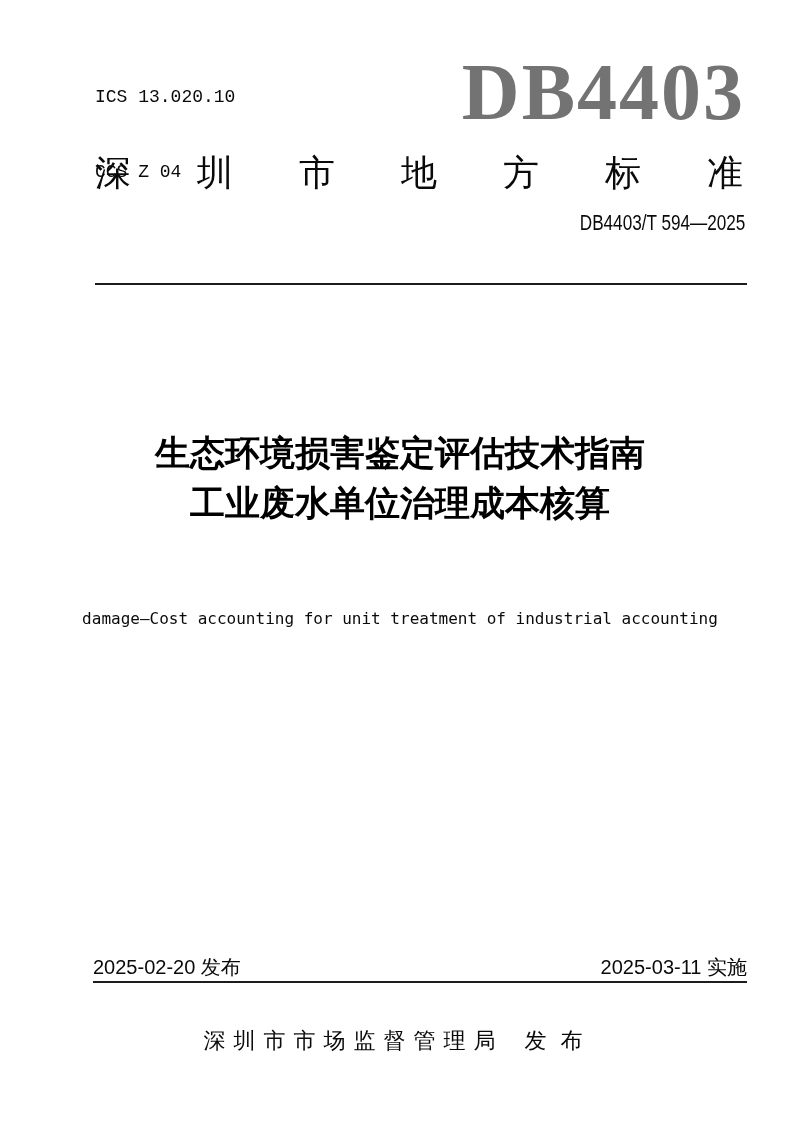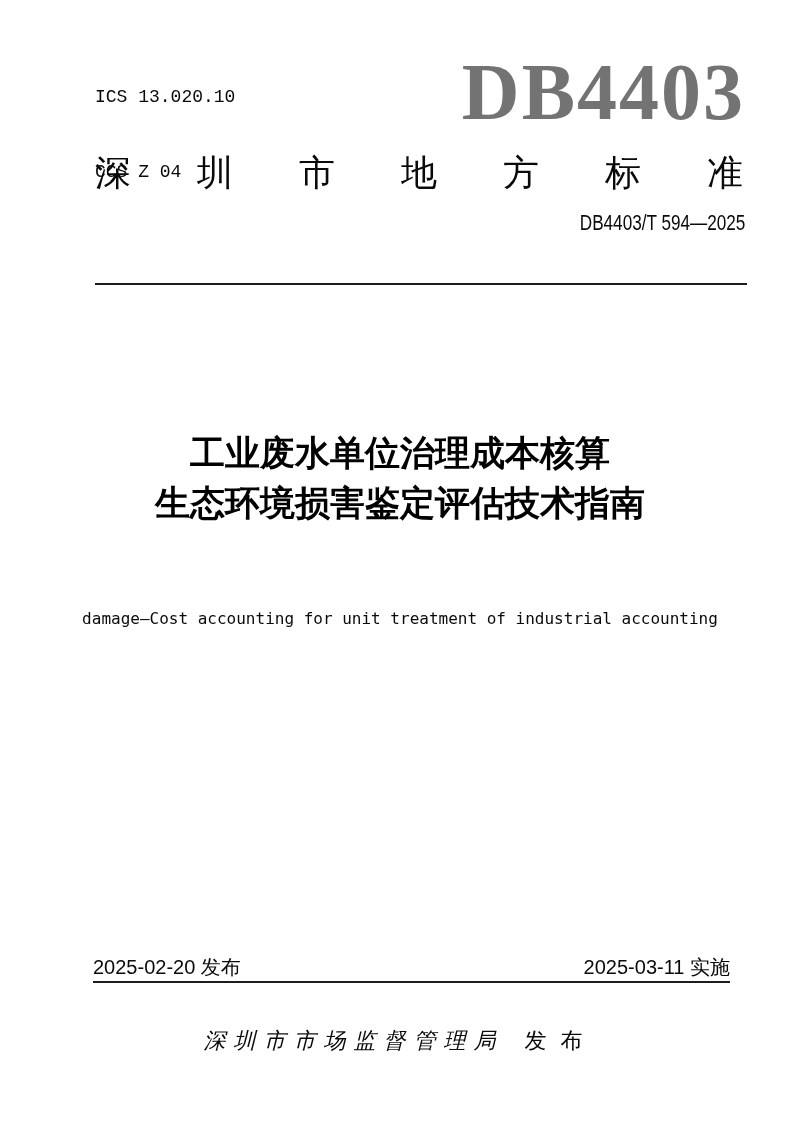--- a/index.html
+++ b/index.html
@@ -102,21 +102,21 @@
     font-size: 16px;
     line-height: 29px;
     color: #0a0a0a;
     white-space: pre;
   }
 
   
   .dates-row {
     position: absolute;
     left: 93px;
-    right: 70px;
+    right: 53px;
     top: 955px;
     display: flex;
     justify-content: space-between;
     font-size: 20px;
     line-height: 24px;
     padding-bottom: 2px;
     border-bottom: 2px solid #1c1c1c;
     color: #0a0a0a;
   }
   .dates-row .date-item {
@@ -133,21 +133,20 @@
     justify-content: center;
     align-items: baseline;
     font-size: 22px;
     line-height: 26px;
     color: #0a0a0a;
   }
   .publisher-name {
     letter-spacing: 8px;
     margin-right: 21px;
     white-space: nowrap;
-    font-style: italic;
   }
   .publish-label {
     letter-spacing: 14px;
     white-space: nowrap;
   }
 </style>
 </head>
 <body>
 
 <div class="page">
@@ -167,22 +166,22 @@
     <span>方</span>
     <span>标</span>
     <span>准</span>
   </div>
 
   <div class="std-number">DB4403/T 594—2025</div>
 
   <div class="header-rule"></div>
 
   <div class="doc-title">
+    <div>生态环境损害鉴定评估技术指南</div>
     <div>工业废水单位治理成本核算</div>
-    <div>生态环境损害鉴定评估技术指南</div>
   </div>
 
   <div class="en-title">
     <div>damage—Cost accounting for unit treatment of industrial accounting</div>
   </div>
 
   <div class="dates-row">
     <span class="date-item">2025-02-20 发布</span>
     <span class="date-item">2025-03-11 实施</span>
   </div>

